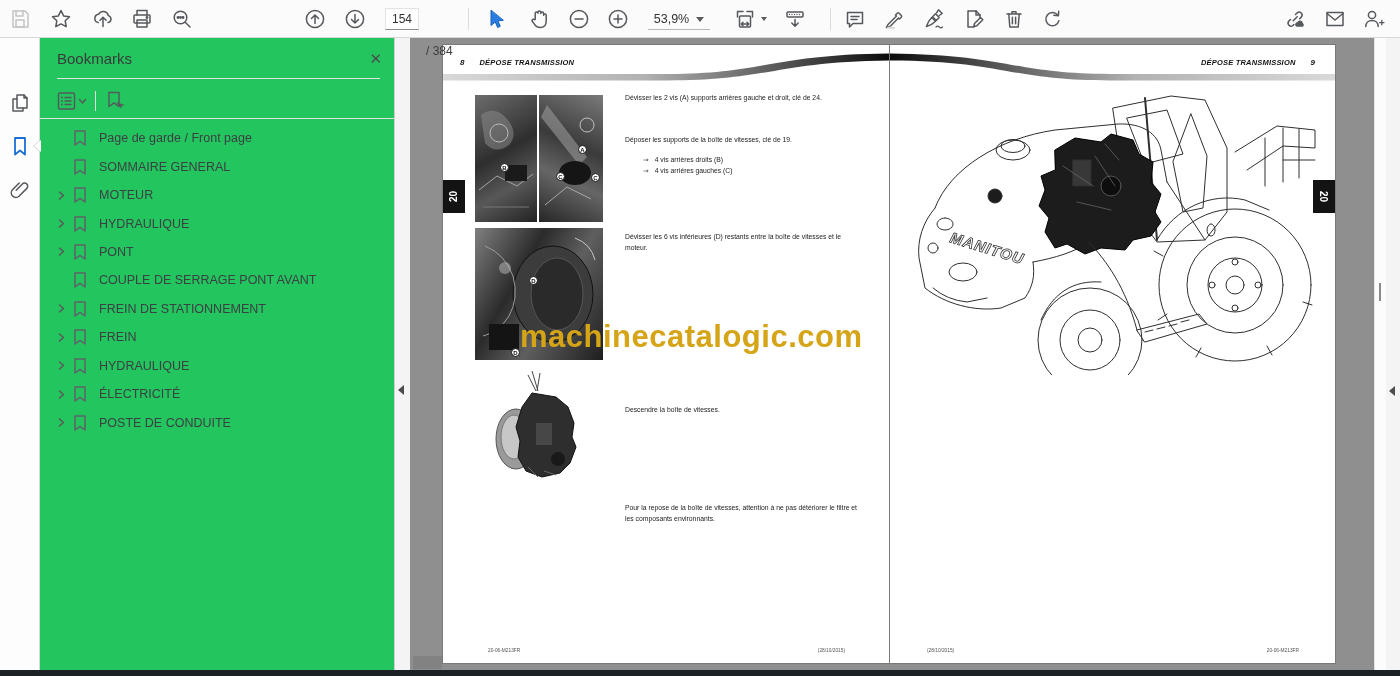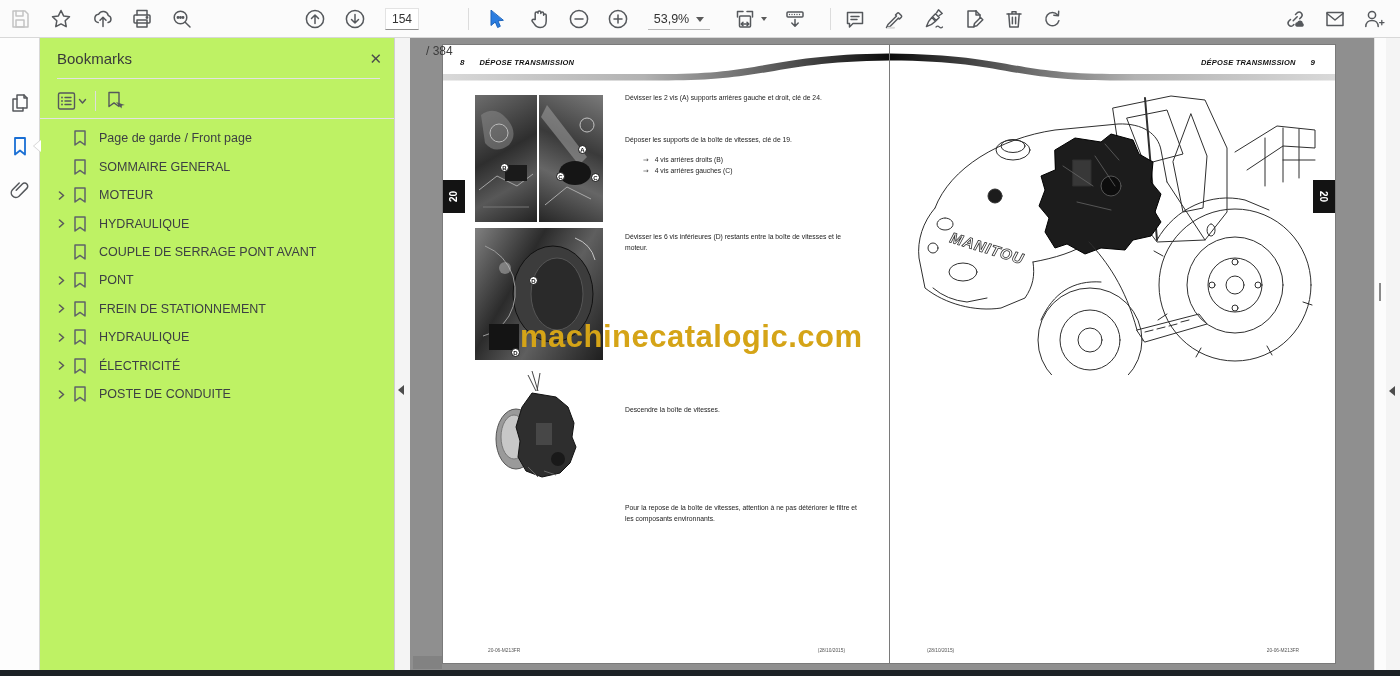--- a/index.html
+++ b/index.html
@@ -20,21 +20,21 @@
   .mini-caret { position:absolute; top:17px; width:0; height:0; border-left:3.5px solid transparent; border-right:3.5px solid transparent; border-top:4.5px solid #5a5a5a; }
 
   
   .rail { position:absolute; left:0; top:38px; width:40px; height:632px; background:#fdfdfd; border-right:1px solid #d8d8d8; z-index:30; }
   .rail .ric { position:absolute; left:8px; width:24px; height:24px; cursor:pointer; }
   .rail .ric svg { width:24px; height:24px; fill:none; stroke:#55585c; stroke-width:1.5; stroke-linecap:round; stroke-linejoin:round; }
   .rail .ric.active svg { stroke:#1a6fd4; stroke-width:1.8; }
   .rail-notch { position:absolute; left:34px; top:102px; width:0; height:0; border-top:6px solid transparent; border-bottom:6px solid transparent; border-right:7px solid #fff; filter:drop-shadow(-1px 0 0 #cfcfcf); }
 
   
-  .panel { position:absolute; left:40px; top:38px; width:355px; height:632px; background:#bef264; border-right:1px solid #cfcfcf; z-index:25; }
+  .panel { position:absolute; left:40px; top:38px; width:355px; height:632px; background:#22c55e; border-right:1px solid #cfcfcf; z-index:25; }
   .panel-head { position:absolute; left:17px; top:12px; right:12px; display:flex; align-items:center; }
   .panel-title { font-size:15px; color:#3a3a3a; }
   .panel-close { margin-left:auto; font-size:15px; color:#4c4c4c; cursor:pointer; line-height:1; }
   .panel-rule1 { position:absolute; left:17px; right:14px; top:40px; height:1px; background:#e2e2e2; }
   .panel-tools { position:absolute; left:17px; top:48px; height:30px; display:flex; align-items:center; gap:8px; }
   .pt-ic { width:22px; height:22px; cursor:pointer; }
   .pt-ic svg { width:22px; height:22px; fill:none; stroke:#55585c; stroke-width:1.4; stroke-linecap:round; stroke-linejoin:round; }
   .pt-sep { width:1px; height:20px; background:#dedede; }
   .panel-rule2 { position:absolute; left:0; right:0; top:80px; height:1px; background:#e2e2e2; }
   .bk-list { position:absolute; left:0; top:86px; right:2px; }
@@ -335,53 +335,66 @@
           </svg>
         </span>
       <span class="bk-ic">
           <svg viewBox="0 0 14 16">
             <path d="M2,1 h10 v14 l-5,-3.6 -5,3.6 z"></path>
           </svg>
         </span>
       <span class="bk-label">HYDRAULIQUE</span>
     </div>
     <div class="bk-item">
+      <span class="bk-chev">
+          <svg viewBox="0 0 9 9">
+            <path d="M2.5,1 L6.5,4.5 L2.5,8"></path>
+          </svg>
+        </span>
+      <span class="bk-ic">
+          <svg viewBox="0 0 14 16">
+            <path d="M2,1 h10 v14 l-5,-3.6 -5,3.6 z"></path>
+          </svg>
+        </span>
+      <span class="bk-label">PONT</span>
+    </div>
+    <div class="bk-item">
       <span class="bk-chev"></span>
       <span class="bk-ic">
           <svg viewBox="0 0 14 16">
             <path d="M2,1 h10 v14 l-5,-3.6 -5,3.6 z"></path>
           </svg>
         </span>
       <span class="bk-label">COUPLE DE SERRAGE PONT AVANT</span>
     </div>
     <div class="bk-item">
       <span class="bk-chev">
           <svg viewBox="0 0 9 9">
             <path d="M2.5,1 L6.5,4.5 L2.5,8"></path>
           </svg>
         </span>
       <span class="bk-ic">
           <svg viewBox="0 0 14 16">
             <path d="M2,1 h10 v14 l-5,-3.6 -5,3.6 z"></path>
           </svg>
         </span>
-      <span class="bk-label">PONT</span>
-    </div>
-    <div class="bk-item">
-      <span class="bk-chev">
-          <svg viewBox="0 0 9 9">
-            <path d="M2.5,1 L6.5,4.5 L2.5,8"></path>
-          </svg>
-        </span>
-      <span class="bk-ic">
-          <svg viewBox="0 0 14 16">
-            <path d="M2,1 h10 v14 l-5,-3.6 -5,3.6 z"></path>
-          </svg>
-        </span>
       <span class="bk-label">FREIN DE STATIONNEMENT</span>
+    </div>
+    <div class="bk-item">
+      <span class="bk-chev">
+          <svg viewBox="0 0 9 9">
+            <path d="M2.5,1 L6.5,4.5 L2.5,8"></path>
+          </svg>
+        </span>
+      <span class="bk-ic">
+          <svg viewBox="0 0 14 16">
+            <path d="M2,1 h10 v14 l-5,-3.6 -5,3.6 z"></path>
+          </svg>
+        </span>
+      <span class="bk-label">FREIN</span>
     </div>
     <div class="bk-item">
       <span class="bk-chev">
           <svg viewBox="0 0 9 9">
             <path d="M2.5,1 L6.5,4.5 L2.5,8"></path>
           </svg>
         </span>
       <span class="bk-ic">
           <svg viewBox="0 0 14 16">
             <path d="M2,1 h10 v14 l-5,-3.6 -5,3.6 z"></path>

